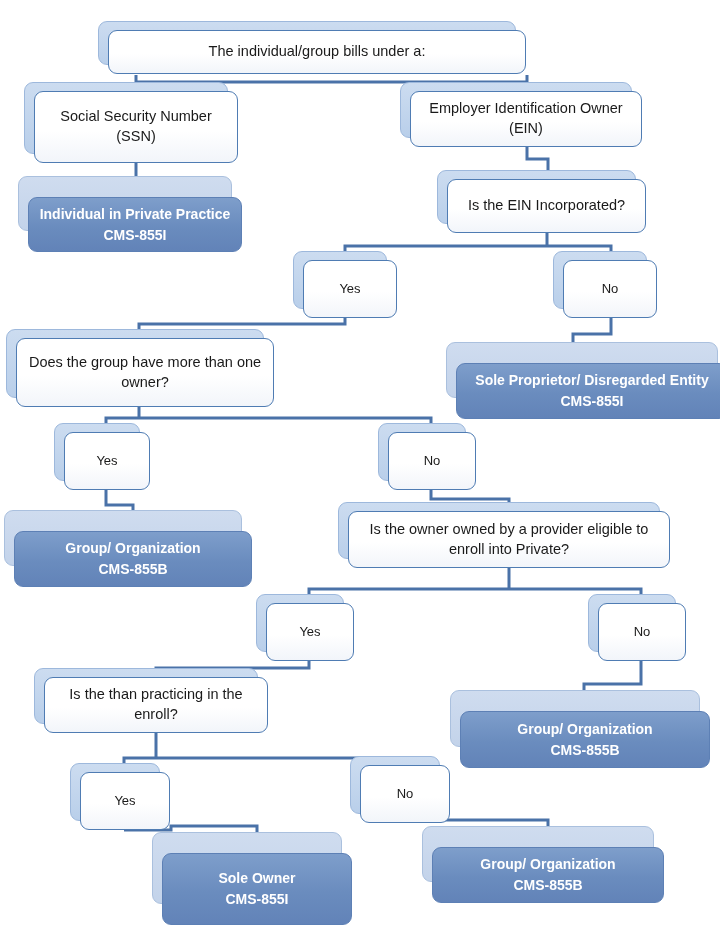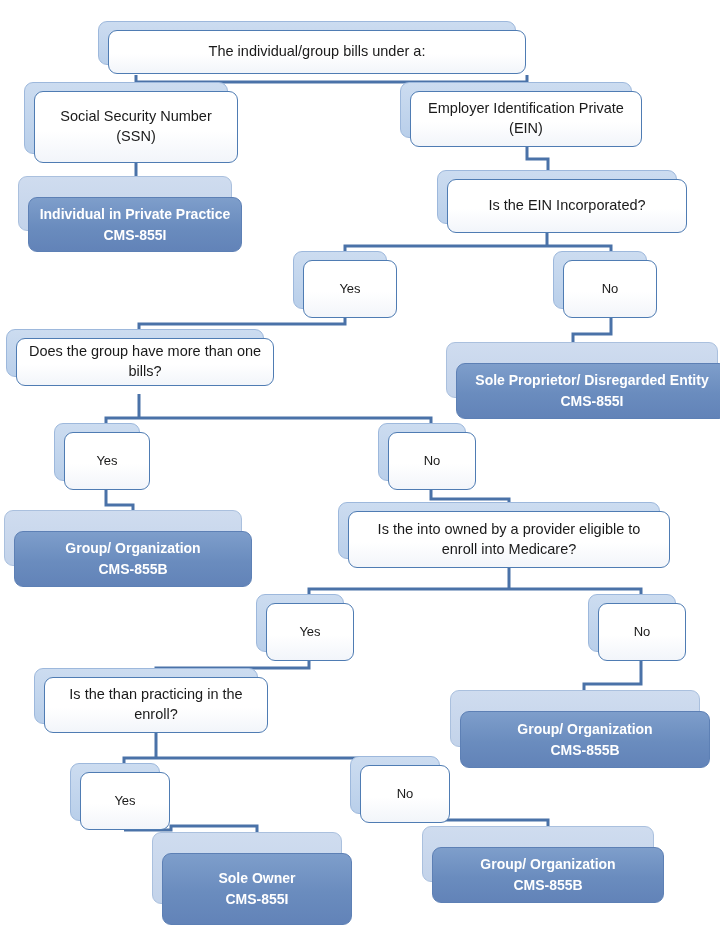--- a/index.html
+++ b/index.html
@@ -145,34 +145,34 @@
     <div class="back"></div>
     <div class="front">
       <div class="line">Social Security Number</div>
       <div class="line">(SSN)</div>
     </div>
   </div>
 
   <div class="node plain" style="left:410px; top:91px; width:232px; height:56px;">
     <div class="back"></div>
     <div class="front">
-      <div class="line">Employer Identification Private</div>
+      <div class="line">Employer Identification Owner</div>
       <div class="line">(EIN)</div>
     </div>
   </div>
 
   <div class="node filled" style="left:28px; top:185px; width:214px; height:55px;">
     <div class="back"></div>
     <div class="front">
       <div class="line">Individual in Private Practice</div>
       <div class="line sub">CMS-855I</div>
     </div>
   </div>
 
-  <div class="node plain" style="left:447px; top:179px; width:240px; height:54px;">
+  <div class="node plain" style="left:447px; top:179px; width:199px; height:54px;">
     <div class="back"></div>
     <div class="front">
       <div class="line">Is the EIN Incorporated?</div>
     </div>
   </div>
 
   <div class="node plain chip" style="left:303px; top:260px; width:94px; height:58px;">
     <div class="back"></div>
     <div class="front">
       <div class="line">Yes</div>
@@ -187,25 +187,25 @@
   </div>
 
   <div class="node filled" style="left:456px; top:351px; width:272px; height:56px;">
     <div class="back"></div>
     <div class="front">
       <div class="line">Sole Proprietor/ Disregarded Entity</div>
       <div class="line sub">CMS-855I</div>
     </div>
   </div>
 
-  <div class="node plain" style="left:16px; top:338px; width:258px; height:48px;">
+  <div class="node plain" style="left:16px; top:338px; width:258px; height:69px;">
     <div class="back"></div>
     <div class="front">
       <div class="line">Does the group have more than one</div>
-      <div class="line">bills?</div>
+      <div class="line">owner?</div>
     </div>
   </div>
 
   <div class="node plain chip" style="left:64px; top:432px; width:86px; height:58px;">
     <div class="back"></div>
     <div class="front">
       <div class="line">Yes</div>
     </div>
   </div>
 
@@ -220,22 +220,22 @@
     <div class="back"></div>
     <div class="front">
       <div class="line">Group/ Organization</div>
       <div class="line sub">CMS-855B</div>
     </div>
   </div>
 
   <div class="node plain" style="left:348px; top:511px; width:322px; height:57px;">
     <div class="back"></div>
     <div class="front">
-      <div class="line">Is the into owned by a provider eligible to</div>
-      <div class="line">enroll into Medicare?</div>
+      <div class="line">Is the owner owned by a provider eligible to</div>
+      <div class="line">enroll into Private?</div>
     </div>
   </div>
 
   <div class="node plain chip" style="left:266px; top:603px; width:88px; height:58px;">
     <div class="back"></div>
     <div class="front">
       <div class="line">Yes</div>
     </div>
   </div>
 

